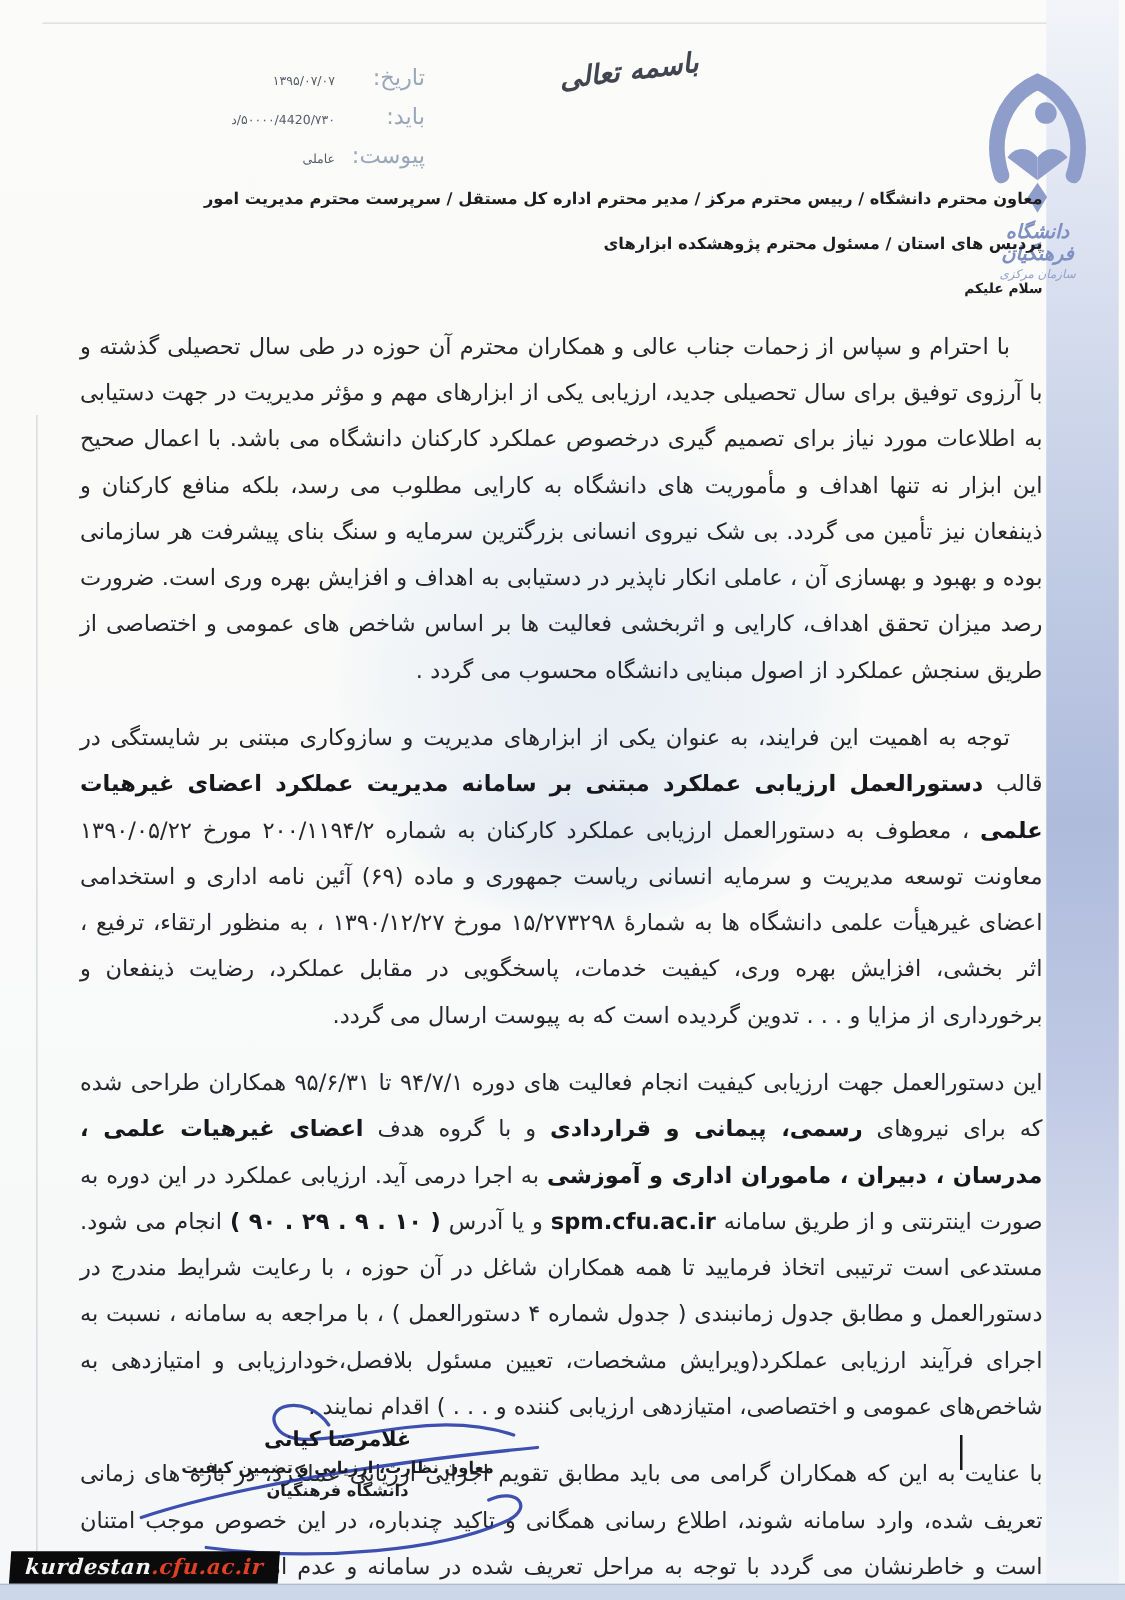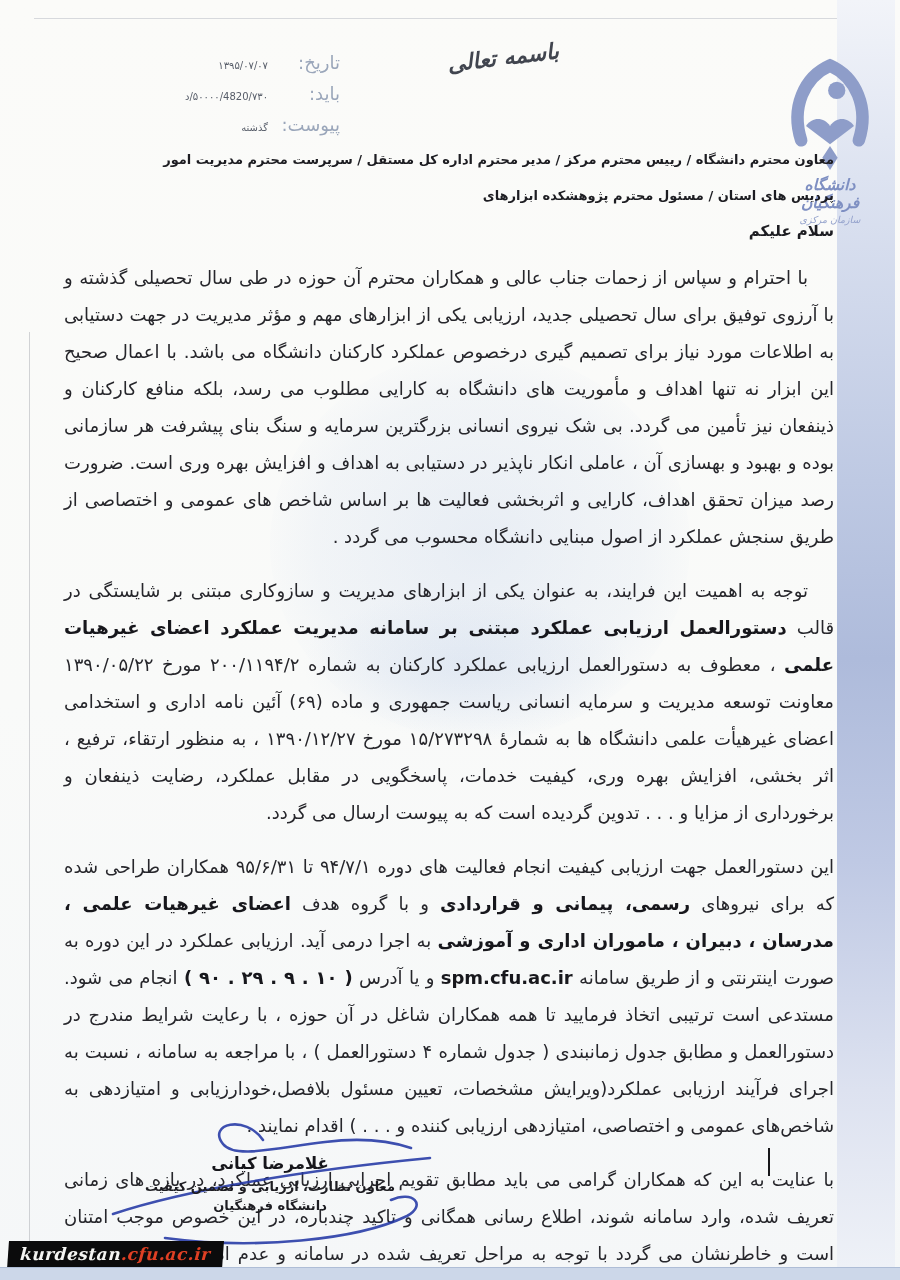--- a/index.html
+++ b/index.html
@@ -33,33 +33,33 @@
 
   
   .logo{position:absolute;right:14px;top:52px;width:112px;text-align:center;}
   .logo svg{display:block;margin:0 auto;}
   .logo-name{font-size:15.5px;font-weight:bold;font-style:italic;color:#7e8fc2;margin-top:2px;line-height:18px;}
   .logo-sub{font-size:9.5px;font-style:italic;color:#93a1cb;margin-top:2px;text-align:center;}
 
   
   .content{position:absolute;right:66px;left:64px;top:142px;direction:rtl;}
   .addr{font-weight:bold;font-size:13px;line-height:36px;color:#1d1d22;text-align:justify;}
-  .salutation{font-weight:bold;font-size:15px;line-height:30px;margin-top:2px;color:#1d1d22;}
+  .salutation{font-weight:bold;font-size:11px;line-height:30px;margin-top:2px;color:#1d1d22;}
   p.body{margin:0;font-size:18px;line-height:37px;text-align:justify;text-justify:inter-word;color:#26262b;}
   p.p1{margin-top:13px;text-indent:26px;}
   p.p2{margin-top:17px;text-indent:26px;}
   p.p3{margin-top:17px;}
   p.p4{margin-top:17px;}
   p.p5{margin-top:17px;}
   p.body .bold{font-weight:bold;color:#17171c;}
 
   
   .sig{position:absolute;left:95px;top:1126px;width:350px;text-align:center;direction:rtl;}
   .sig svg{position:absolute;left:0;top:-8px;pointer-events:none;}
-  .sig-name{position:relative;font-weight:bold;font-size:16.5px;color:#16161b;margin-top:28px;}
+  .sig-name{position:relative;font-weight:bold;font-size:16.5px;color:#16161b;margin-top:16px;}
   .sig-title{position:relative;font-weight:bold;font-size:13px;color:#1d1d22;margin-top:6px;}
   .sig-org{position:relative;font-weight:bold;font-size:13px;color:#1d1d22;margin-top:4px;}
 
   .cursor-mark{position:absolute;left:768px;top:1148px;width:2px;height:28px;background:#17171a;}
 
   
   .wm{position:absolute;left:8px;top:1241px;background:#0b0b0c;padding:3px 12px 5px 12px;
     font-family:"DejaVu Serif",serif;font-weight:bold;font-style:italic;font-size:17px;letter-spacing:.5px;
     transform:skewX(-4deg);}
   .wm .w1{color:#f4f4f2;}
@@ -81,25 +81,25 @@
     
   </div>
 
   <div class="meta">
     <div class="meta-row">
       <span class="meta-label">تاریخ:</span>
       <span class="meta-value">۱۳۹۵/۰۷/۰۷</span>
     </div>
     <div class="meta-row">
       <span class="meta-label">باید:</span>
-      <span class="meta-value">۵۰۰۰۰/4820/۷۳۰/د</span>
+      <span class="meta-value">۵۰۰۰۰/4420/۷۳۰/د</span>
     </div>
     <div class="meta-row">
       <span class="meta-label">پیوست:</span>
-      <span class="meta-value">گذشته</span>
+      <span class="meta-value">عاملی</span>
     </div>
   </div>
 
   <div class="besmele">باسمه تعالی</div>
 
   <div class="logo">
     <svg width="96" height="122" viewBox="0 0 100 127">
       <g fill="none" stroke="#8e9dc9" stroke-width="13" stroke-linecap="round">
         <path d="M 20 92 C 9 58, 23 26, 50 14 C 77 26, 91 58, 80 92"></path>
       </g>

